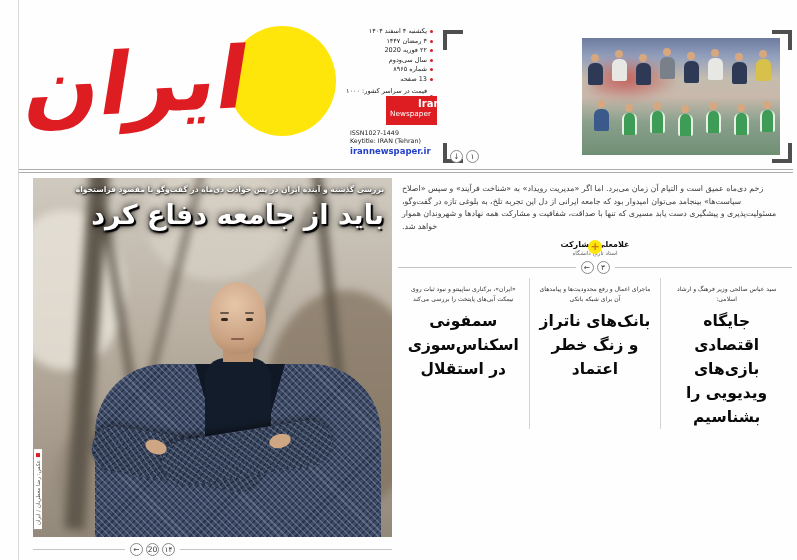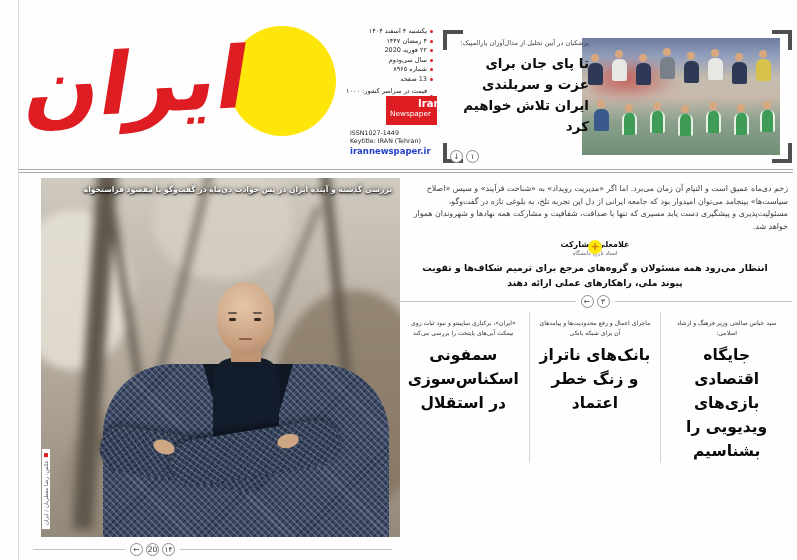--- a/index.html
+++ b/index.html
@@ -35,21 +35,21 @@
   .tb-photo { position:absolute; right:12px; top:8px; width:198px; height:117px; overflow:hidden; background:linear-gradient(180deg,#6d7ba0 0%,#93a0bd 16%,#c3bcae 34%,#c9b9ac 50%,#8aa08c 72%,#6f8f74 100%); }
   .tb-photo .banner { position:absolute; left:8px; top:18px; width:90px; height:46px; background:radial-gradient(ellipse at 40% 50%, rgba(196,60,60,.75), rgba(196,60,60,0) 70%); filter:blur(4px); }
   .pp { position:absolute; width:18px; }
   .pp .hd { width:8px; height:8px; border-radius:50%; background:#d7a780; margin:0 auto; }
   .pp .bd { width:15px; height:22px; border-radius:6px 6px 2px 2px; margin:1px auto 0; }
   .bd.navy { background:#2e3a55; } .bd.white { background:#e7e7e3; } .bd.green { background:#3f9c57; border-left:2px solid #e8f0e6; border-right:2px solid #e8f0e6; } .bd.yellow { background:#d8c14a; } .bd.blue { background:#3a5a8c; } .bd.gray { background:#7a8089; }
 
   .rule-double { position:absolute; left:19px; right:4px; top:169px; height:4px; border-top:1px solid #adadad; border-bottom:1px solid #adadad; }
 
   
-  .photo-story { position:absolute; left:33px; top:178px; width:359px; height:359px; overflow:hidden; background:linear-gradient(180deg,#cfc9bf 0%,#beb5a8 35%,#aba091 65%,#93897b 100%);margin-left:8px; }
+  .photo-story { position:absolute; left:33px; top:178px; width:359px; height:359px; overflow:hidden; background:linear-gradient(180deg,#cfc9bf 0%,#beb5a8 35%,#aba091 65%,#93897b 100%); }
   .ps-blur { position:absolute; inset:-8px; filter:blur(4px); }
   .blob { position:absolute; border-radius:50%; }
   .trunk { position:absolute; background:#60584c; }
   .ps-kicker { position:absolute; top:7px; left:6px; right:8px; direction:rtl; text-align:right; color:#fff; font-size:7.6px; font-weight:bold; text-shadow:0 1px 2px #000,0 0 4px #000; z-index:6; }
   .ps-headline { position:absolute; top:17px; right:8px; left:8px; direction:rtl; text-align:right; color:#fff; font-size:27px; font-weight:bold; line-height:40px; text-shadow:0 2px 3px #000,0 0 8px rgba(0,0,0,.9),2px 2px 1px #000; z-index:6; }
   .man { position:absolute; inset:0; z-index:3; }
   .head { position:absolute; left:176px; top:104px; width:57px; height:72px; border-radius:50% 50% 46% 46%; background:radial-gradient(circle at 45% 32%, #e6c6a8, #c79f7f 68%, #a98264); }
   .eye { position:absolute; width:7px; height:2.5px; background:#32281f; border-radius:2px; top:36px; }
   .brow { position:absolute; width:9px; height:2px; background:#6b5a49; border-radius:2px; top:30px; }
   .mouth { position:absolute; left:22px; top:56px; width:13px; height:2px; background:#8a5f4d; border-radius:2px; }
@@ -69,21 +69,21 @@
   .h1 { left:112px; top:262px; transform:rotate(20deg); } .h2 { left:236px; top:256px; transform:rotate(-15deg); }
   .ps-credit { position:absolute; left:1px; bottom:8px; writing-mode:vertical-rl; transform:rotate(180deg); font-size:5.5px; color:#555; background:#fff; padding:4px 1px; z-index:7; display:flex; align-items:center; gap:3px; }
   .credit-mark { width:4px; height:4px; background:#dd1d21; }
   .ps-pager { position:absolute; left:33px; top:543px; width:359px; display:flex; align-items:center; }
   .ps-pager .ln-a { width:92px; } .ps-pager .ln-b { flex:1; }
 
   
   .main-col { position:absolute; left:398px; top:178px; width:394px; }
   .lead-kicker { direction:rtl; text-align:center; font-size:10.5px; color:#1c1c1c; margin-top:4px; }
   .lead-headline { direction:rtl; text-align:center; font-size:44px; font-weight:bold; color:#050505; line-height:54px; margin-top:1px; letter-spacing:-1px; }
-  .lead-body { direction:rtl; text-align:right; font-size:7.9px; color:#3c3c3c; line-height:12.5px; margin-top:5px; padding:0 4px; }
+  .lead-body { direction:rtl; text-align:left; font-size:7.9px; color:#3c3c3c; line-height:12.5px; margin-top:5px; padding:0 4px; }
   .authors { position:relative; display:flex; direction:rtl; margin-top:7px; }
   .author { flex:1; text-align:center; direction:rtl; padding:0 14px; }
   .a-name { font-size:8px; font-weight:bold; color:#111; }
   .a-role { font-size:5.6px; color:#666; margin-top:1px; }
   .a-quote { font-size:9.3px; font-weight:bold; color:#0d0d0d; line-height:15px; margin-top:4px; }
   .plus-badge { position:absolute; left:50%; top:0; transform:translateX(-50%); width:14px; height:14px; border-radius:50%; background:#ffe60a; color:#c87a10; font-size:11px; line-height:14px; text-align:center; font-weight:bold; }
   .pager { display:flex; align-items:center; }
   .pager .ln { border-top:1px solid #c4c4c4; flex:1; }
   .badges { display:flex; gap:3px; padding:0 5px; direction:ltr; }
   .badge { width:13px; height:13px; border:1px solid #8a8a8a; border-radius:50%; background:#fff; color:#333; font-size:7.5px; line-height:12px; text-align:center; display:inline-block; }
@@ -211,24 +211,20 @@
       <div class="pp" style="left:150px;top:66px">
           <div class="hd"></div>
           <div class="bd green"></div>
         </div>
       <div class="pp" style="left:176px;top:63px">
           <div class="hd"></div>
           <div class="bd green"></div>
         </div>
     </div>
 
-    <div class="tb-text">
-      <div class="tb-kicker">پزشکیان در آیین تجلیل از مدال‌آوران پارالمپیک:</div>
-      <div class="tb-headline">تا پای جان برای عزت و سربلندی ایران تلاش خواهیم کرد</div>
-    </div>
     <div class="tb-pager badges">
       <span class="badge arrow">↓</span>
       <span class="badge">۱</span>
     </div>
   </div>
 
   <div class="rule-double"></div>
 
   <div class="photo-story">
     <div class="ps-blur">
@@ -257,20 +253,21 @@
         <div class="eye" style="left:37px"></div>
         <div class="mouth"></div>
       </div>
       <div class="arm a1"></div>
       <div class="arm a2"></div>
       <div class="hand h1"></div>
       <div class="hand h2"></div>
     </div>
 
     <div class="ps-kicker">بررسی گذشته و آینده ایران در پس حوادث دی‌ماه در گفت‌وگو با مقصود فراستخواه</div>
+    <div class="ps-headline">باید از جامعه دفاع کرد</div>
     <div class="ps-credit">
       <span>عکس: رضا معطریان / ایران</span>
       <span class="credit-mark"></span>
     </div>
   </div>
 
   <div class="ps-pager">
     <span class="ln-a ln" style="border-top:1px solid #c4c4c4"></span>
     <span class="badges">
       <span class="badge arrow">←</span>
@@ -281,21 +278,20 @@
   </div>
 
   <div class="main-col">
     <div class="lead-body">زخم دی‌ماه عمیق است و التیام آن زمان می‌برد. اما اگر «مدیریت رویداد» به «شناخت فرآیند» و سپس «اصلاح سیاست‌ها» بینجامد می‌توان امیدوار بود که جامعه ایرانی از دل این تجربه تلخ، به بلوغی تازه در گفت‌وگو، مسئولیت‌پذیری و پیشگیری دست یابد مسیری که تنها با صداقت، شفافیت و مشارکت همه نهادها و شهروندان هموار خواهد شد.</div>
 
     <div class="authors">
       <div class="plus-badge">+</div>
       <div class="author">
         <div class="a-name">غلامعلی مشارکت</div>
         <div class="a-role">استاد تاریخ دانشگاه</div>
-        <div class="a-quote">انتظار می‌رود همه مسئولان و گروه‌های مرجع برای ترمیم شکاف‌ها و تقویت پیوند ملی، راهکارهای عملی ارائه دهند</div>
       </div>
     </div>
 
     <div class="pager lead-pager">
       <span class="ln"></span>
       <span class="badges">
         <span class="badge arrow">←</span>
         <span class="badge">۳</span>
       </span>
       <span class="ln"></span>

